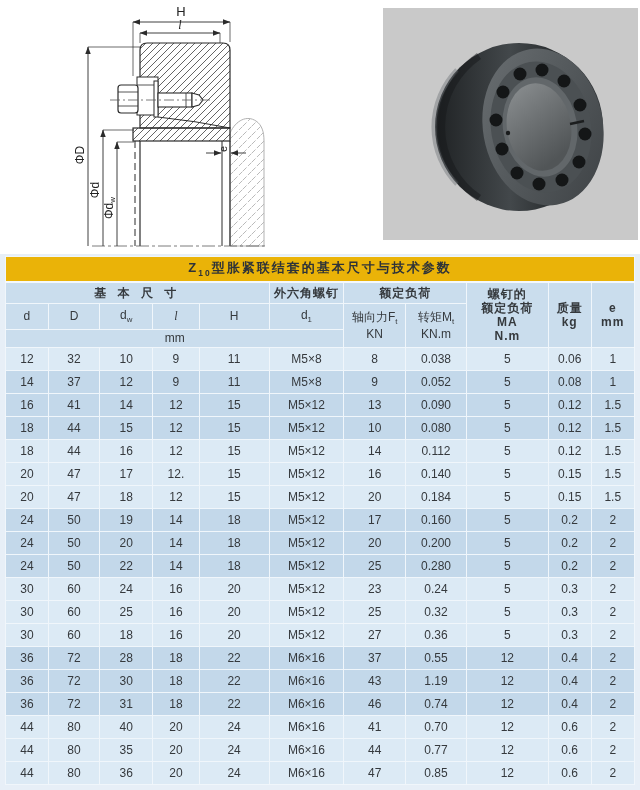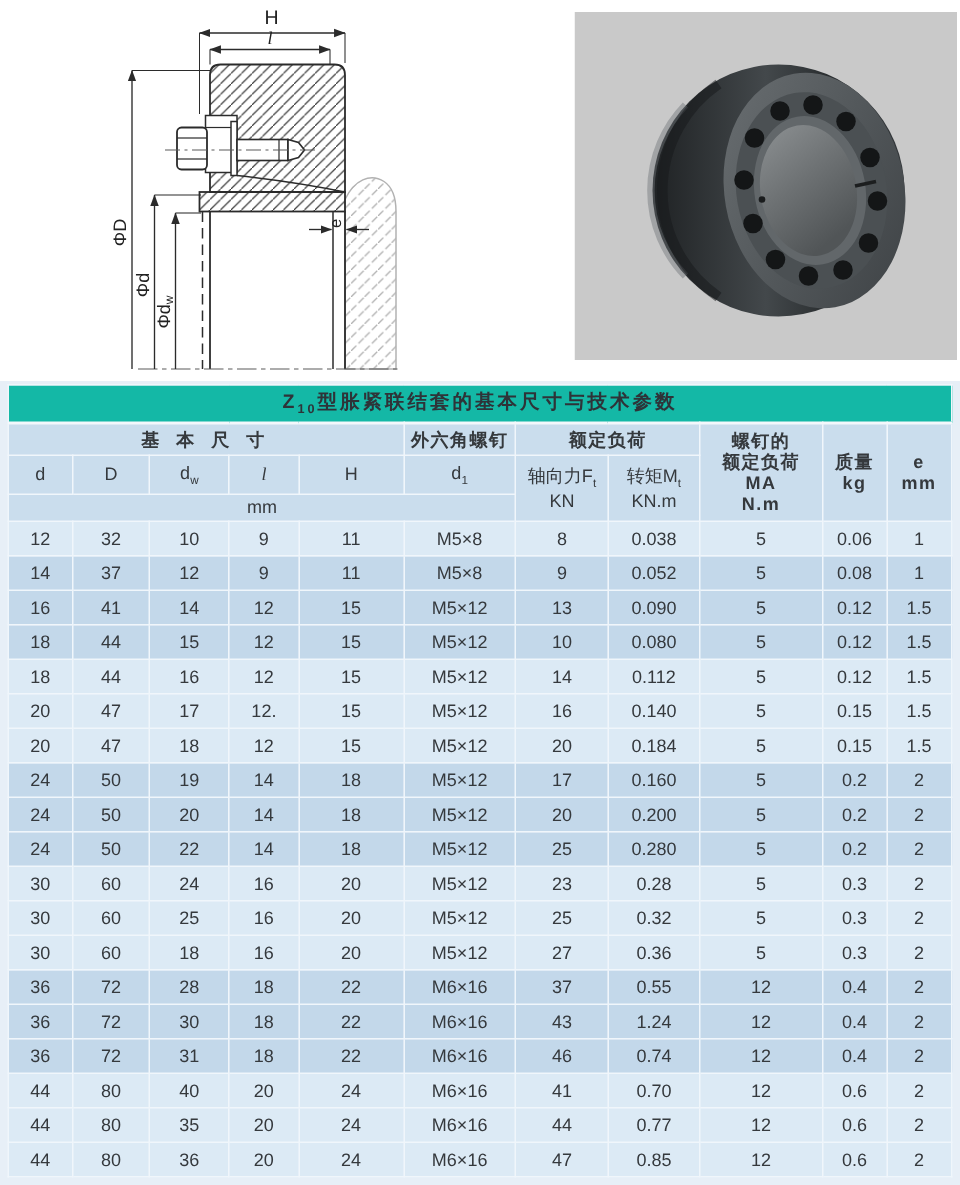--- a/index.html
+++ b/index.html
@@ -29,21 +29,21 @@
   }
   table.spec th, table.spec td{
     border:1px solid #f0f6fb;
     font-weight:normal;
     text-align:center;
     vertical-align:middle;
     padding:0;
     line-height:1.18;
   }
   tr.title-row th{
-    background:#14b8a6;
+    background:#eab308;
     height:24px;
     font-weight:bold;
     font-size:13px;
     letter-spacing:2px;
     color:#2e3338;
     border-bottom:2px solid #f4f8fc;
   }
   tr.hdr th{background:#cadded;}
   tr.hdr-b th{height:20px;font-weight:bold;letter-spacing:4px;}
   tr.hdr-b th.nosp{letter-spacing:1px;margin-top:18px;}
@@ -370,21 +370,21 @@
     <td>2</td>
   </tr>
         <tr class="data">
     <td>30</td>
     <td>60</td>
     <td>24</td>
     <td>16</td>
     <td>20</td>
     <td>M5×12</td>
     <td>23</td>
-    <td>0.28</td>
+    <td>0.24</td>
     <td>5</td>
     <td>0.3</td>
     <td>2</td>
   </tr>
         <tr class="data">
     <td>30</td>
     <td>60</td>
     <td>25</td>
     <td>16</td>
     <td>20</td>
@@ -422,21 +422,21 @@
     <td>2</td>
   </tr>
         <tr class="data shaded">
     <td>36</td>
     <td>72</td>
     <td>30</td>
     <td>18</td>
     <td>22</td>
     <td>M6×16</td>
     <td>43</td>
-    <td>1.24</td>
+    <td>1.19</td>
     <td>12</td>
     <td>0.4</td>
     <td>2</td>
   </tr>
         <tr class="data shaded">
     <td>36</td>
     <td>72</td>
     <td>31</td>
     <td>18</td>
     <td>22</td>

